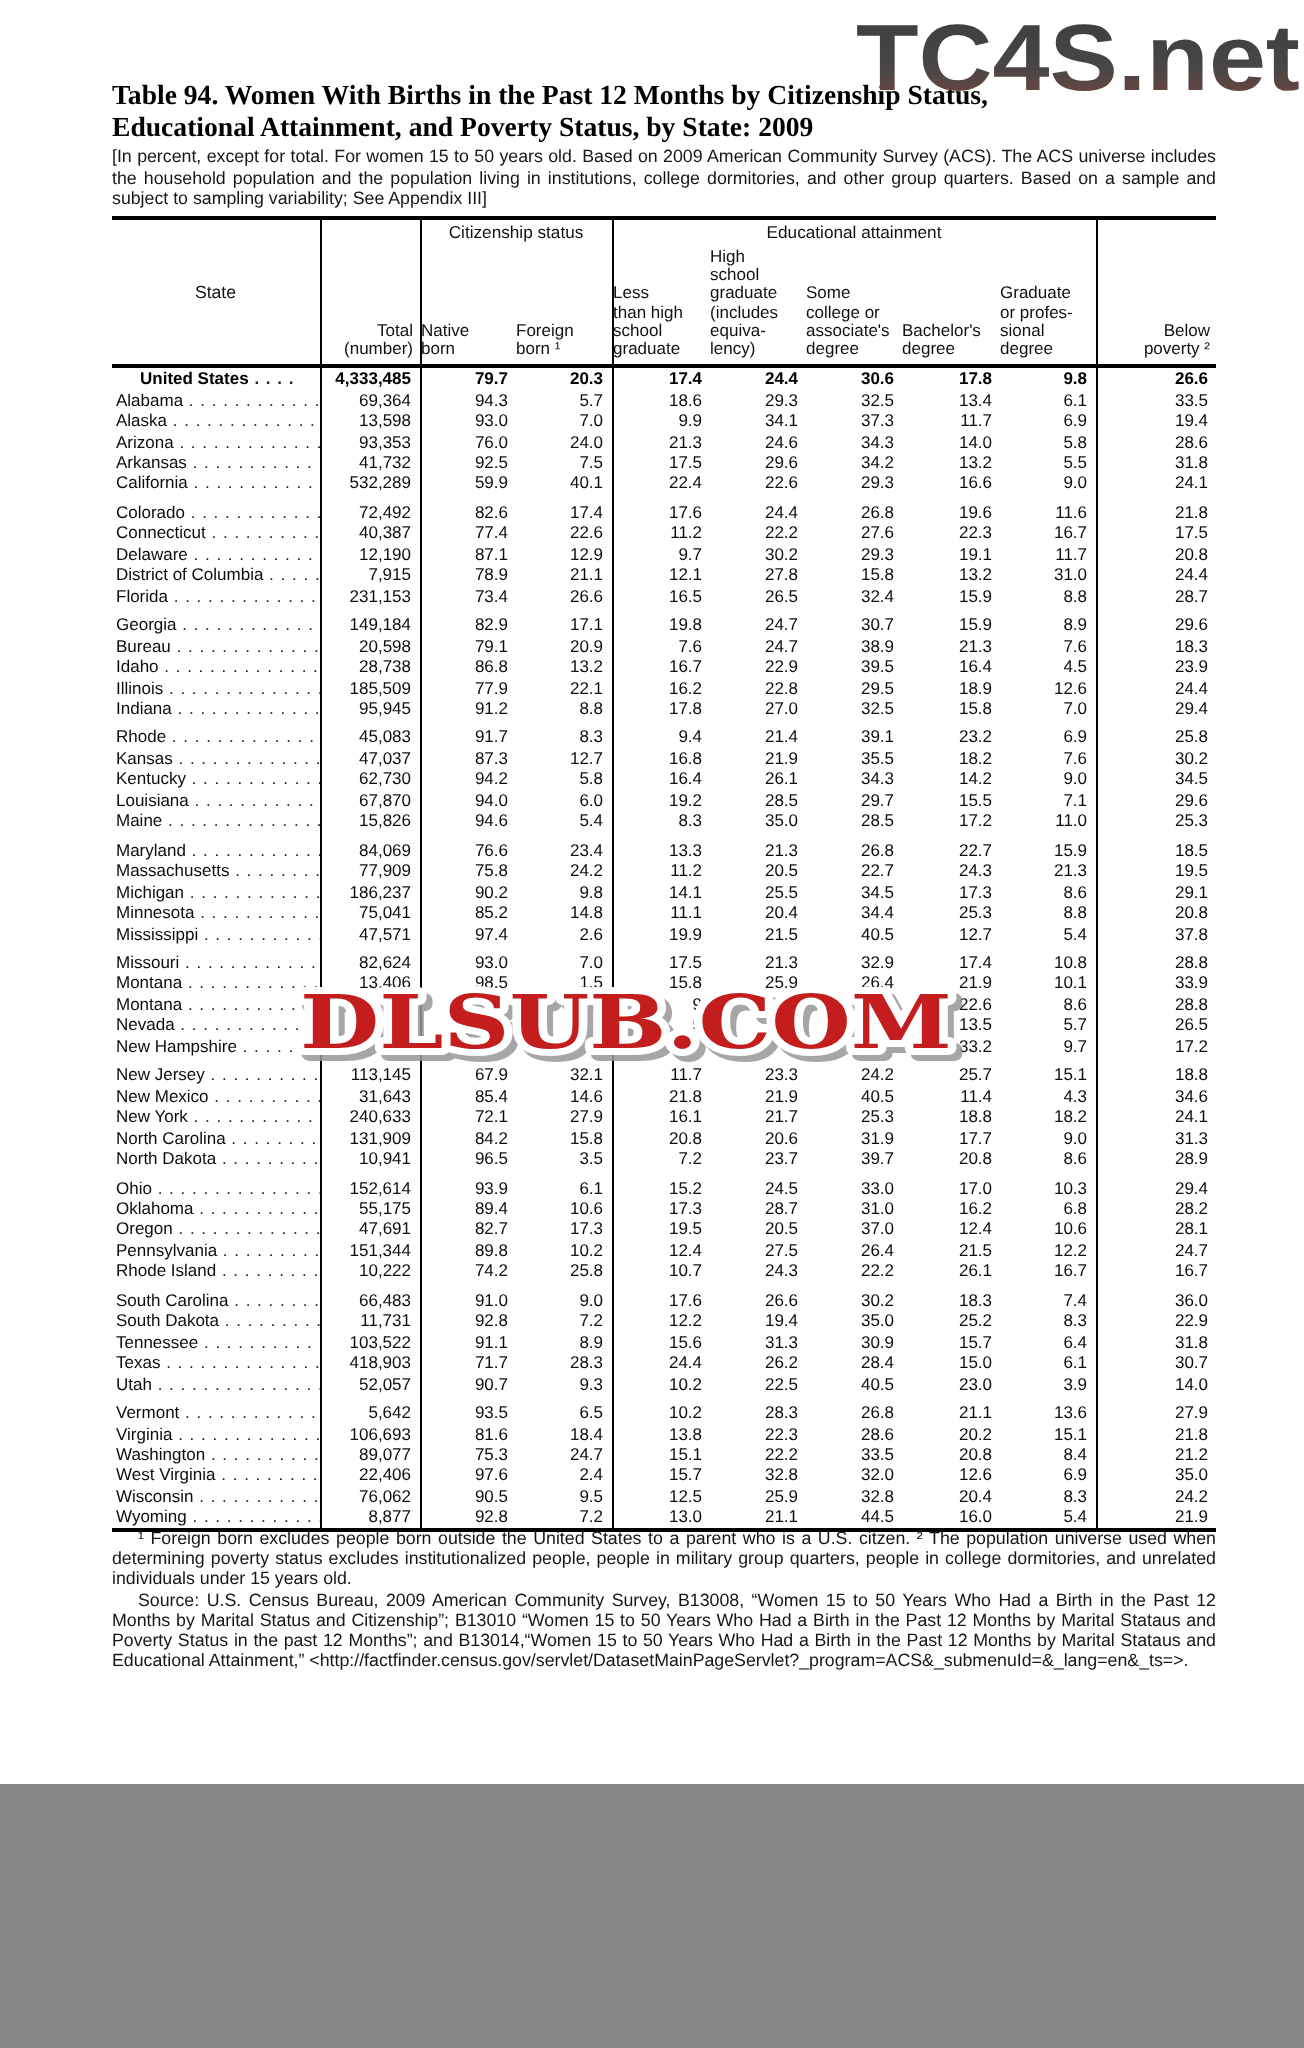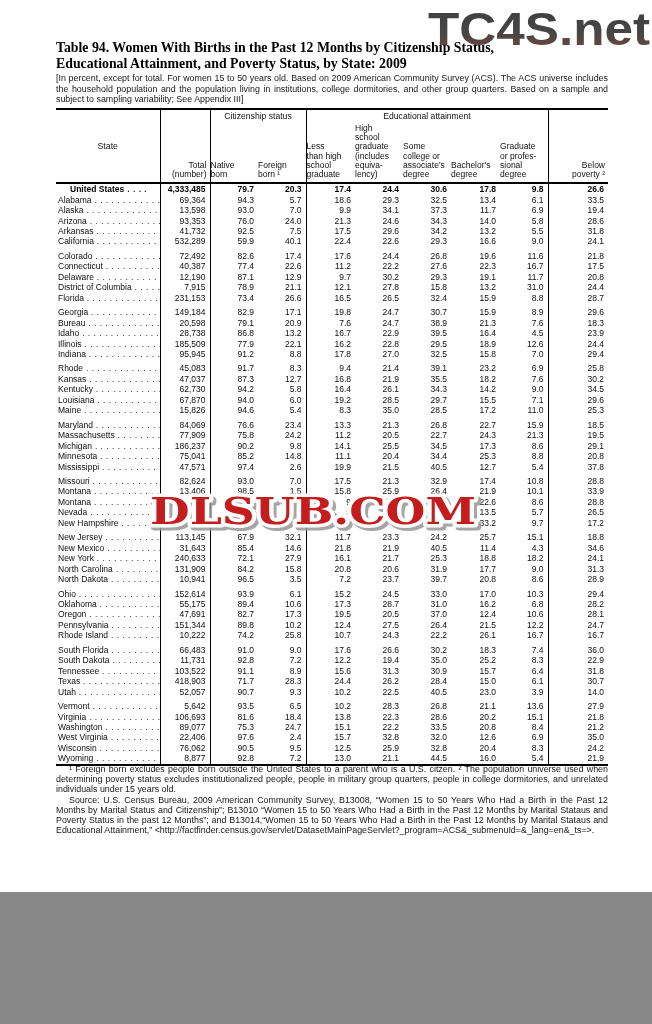--- a/index.html
+++ b/index.html
@@ -602,21 +602,21 @@
             <td class="num">74.2</td>
             <td class="num br">25.8</td>
             <td class="num">10.7</td>
             <td class="num">24.3</td>
             <td class="num">22.2</td>
             <td class="num">26.1</td>
             <td class="num br">16.7</td>
             <td class="num">16.7</td>
           </tr>
           <tr class="group-start">
-            <td class="state-cell br"><span class="leader">South Florida</span></td>
+            <td class="state-cell br"><span class="leader">South Carolina</span></td>
             <td class="num br">66,483</td>
             <td class="num">91.0</td>
             <td class="num br">9.0</td>
             <td class="num">17.6</td>
             <td class="num">26.6</td>
             <td class="num">30.2</td>
             <td class="num">18.3</td>
             <td class="num br">7.4</td>
             <td class="num">36.0</td>
           </tr>

